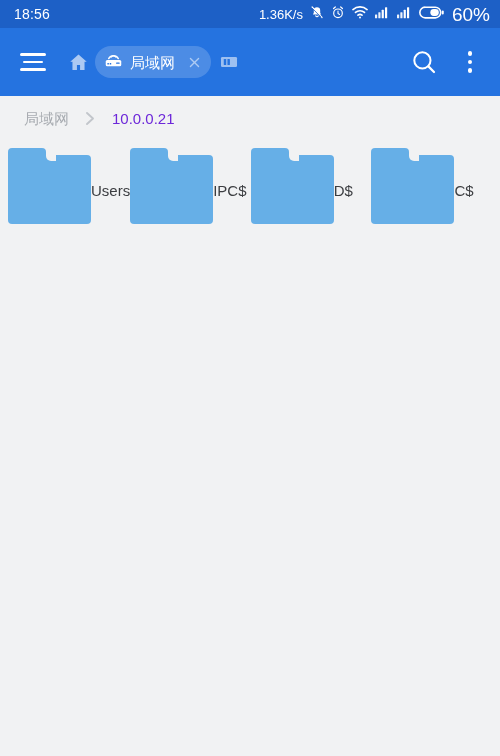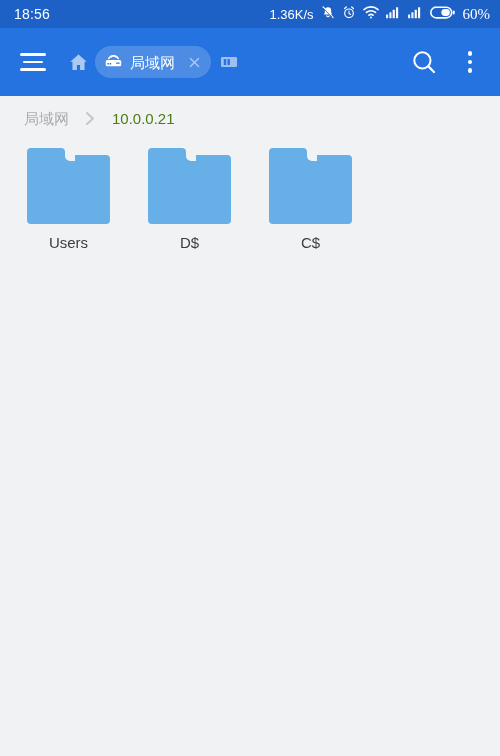--- a/index.html
+++ b/index.html
@@ -18,21 +18,21 @@
     display: flex; align-items: center;
     padding: 0 10px 0 14px;
     color: #ffffff;
   }
   .status-clock { font-size: 14px; letter-spacing: .2px; line-height: 1; }
   .status-right {
     margin-left: auto;
     display: flex; align-items: center; gap: 7px; justify-content: flex-end;
   }
   .status-speed { font-size: 13px; line-height: 1; }
-  .status-battery-pct { font-size: 15px; line-height: 1; margin-left: 1px; font-family: Liberation Serif, serif; }
+  .status-battery-pct { font-size: 19px; line-height: 1; margin-left: 1px; }
   .sicon { display: block; }
 
   
   .toolbar {
     height: 68px; width: 100%;
     background: #2573e0;
     display: flex; align-items: center;
     padding: 0 16px 0 18px;
   }
   .tb-btn { display: flex; align-items: center; justify-content: center; flex: none; }
@@ -69,32 +69,32 @@
   .overflow-btn i { display: block; width: 4.5px; height: 4.5px; border-radius: 50%; background: #ffffff; }
 
   
   .breadcrumb {
     height: 44px;
     display: flex; align-items: center;
     padding: 0 24px;
     background: #f1f2f3;
   }
   .crumb { font-size: 15px; color: #a8acb1; line-height: 1; white-space: nowrap; }
-  .crumb.current { color: #4d7c0f; }
+  .crumb.current { color: #6d28d9; }
   .crumb-sep { margin: 0 16px; display: flex; align-items: center; }
 
   
   .grid {
     display: grid;
     grid-template-columns: repeat(4, 1fr);
     row-gap: 30px;
     padding: 8px 8px 0 8px;
   }
   .item {
-    display: flex; flex-direction: column;
+    display: flex; flex-direction: row;
     align-items: center;
   }
   .folder {
     width: 83px; height: 76px;
     position: relative;
   }
   .folder .tab-top {
     position: absolute; left: 0; top: 0;
     width: 38px; height: 11px;
     background: #66afe7;
@@ -258,20 +258,28 @@
 
     <div class="item">
       <div class="folder">
         <div class="tab-top"></div>
           <div class="body"></div>
           <div class="notch"></div>
       </div>
       <div class="item-label">Users</div>
     </div>
 
+    <div class="item">
+      <div class="folder">
+        <div class="tab-top"></div>
+          <div class="body"></div>
+          <div class="notch"></div>
+      </div>
+      <div class="item-label">IPC$</div>
+    </div>
 
 
     <div class="item">
       <div class="folder">
         <div class="tab-top"></div>
           <div class="body"></div>
           <div class="notch"></div>
       </div>
       <div class="item-label">D$</div>
     </div>

